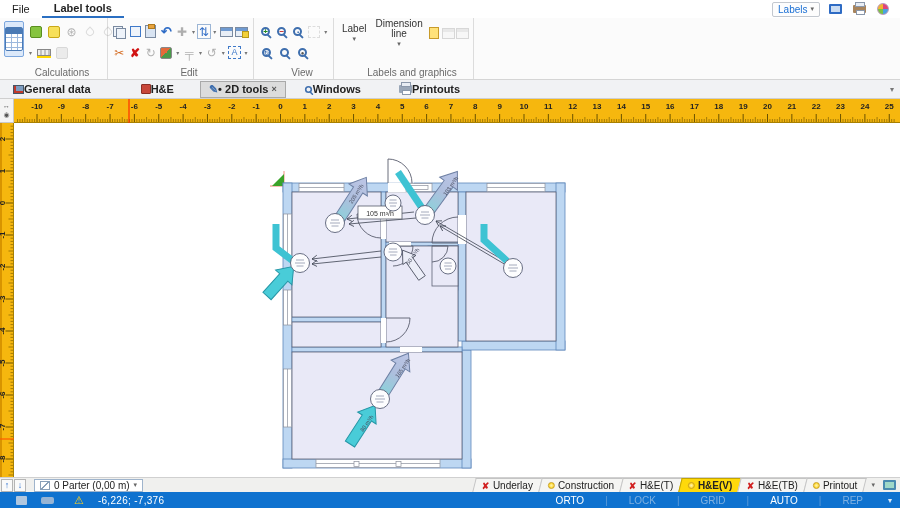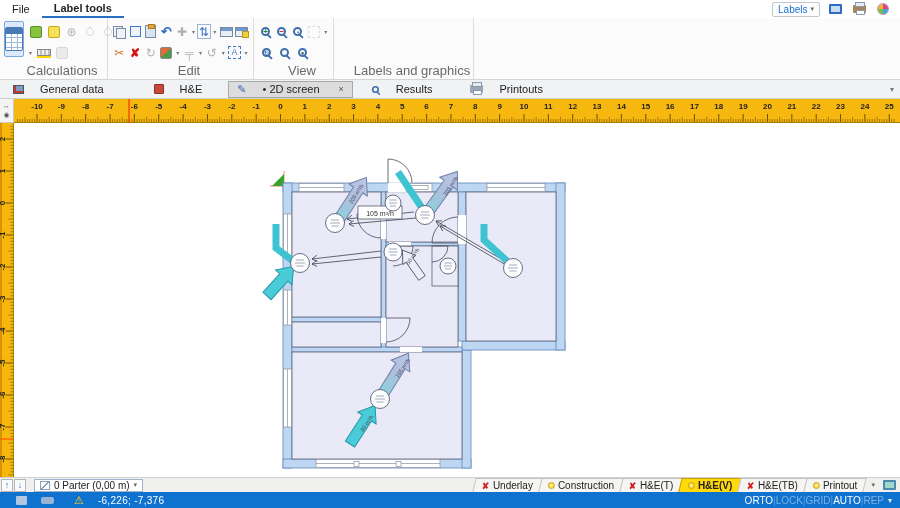--- a/index.html
+++ b/index.html
@@ -18,21 +18,21 @@
   .tmon { width:13px; height:10px; border:2px solid #2e6bc4; background:#cadcf2; border-radius:1px; }
   .prn { position:relative; width:13px; height:8px; background:#9aa7b8; border-radius:1px; }
   .prn::before { content:""; position:absolute; left:2px; top:-3px; width:8px; height:3px; background:#e8edf4; border:1px solid #8b98ab; }
   .prn::after { content:""; position:absolute; left:3px; bottom:-2px; width:7px; height:3px; background:#fff; border:1px solid #8b98ab; }
   .prn.brown { background:#a8845c; }
   .ball { width:12px; height:12px; border-radius:50%; background:conic-gradient(#e0457b 0 25%, #4aa3e0 25% 50%, #7bc144 50% 75%, #f2b531 75% 100%); border:1px solid #b9b; }
 
   
   #ribbon { position:absolute; left:0; top:18px; width:900px; height:62px; background:#fbfbfb; border-bottom:1px solid #d5d5d5; display:flex; }
   .grp { position:relative; height:100%; border-right:1px solid #dcdcdc; padding:3px 4px 14px 4px; }
-  .glabel { position:absolute; bottom:1px; left:0; right:0; text-align:center; font-size:13px; color:#6a6a6a;padding-left:17px; }
+  .glabel { position:absolute; bottom:1px; left:0; right:0; text-align:center; font-size:10px; color:#6a6a6a;padding-left:17px; }
   .rrow { display:flex; align-items:center; height:21px; gap:1px; }
   .ic { display:inline-flex; align-items:center; justify-content:center; width:17px; height:17px; font-size:12px; line-height:1; }
   .dis { opacity:.35; filter:grayscale(1); }
   .dd { display:inline-flex; width:7px; font-size:6px; color:#777; justify-content:center; }
   .sq { display:inline-block; width:12px; height:12px; border-radius:2px; }
   .bigbtn { width:30px; height:36px; border:1px solid #7da7dd; background:#dce9fa; border-radius:2px; display:inline-flex; align-items:center; justify-content:center; margin-right:3px; }
   .calcic { width:18px; height:24px; background:#fff; border:1px solid #4a7ab5; border-radius:2px;
             background-image:linear-gradient(#4a7ab5 0 0),repeating-linear-gradient(#0000 0 4px,#9cb8dd 4px 5px),repeating-linear-gradient(90deg,#0000 0 5px,#9cb8dd 5px 6px);
             background-size:100% 6px,100% 100%,100% 100%; background-repeat:no-repeat; }
   .drop { display:inline-block; width:8px; height:8px; border:1.5px solid #9aa7b5; border-radius:0 50% 50% 50%; transform:rotate(45deg); }
@@ -50,21 +50,21 @@
   .mag::after { content:""; position:absolute; right:-4px; bottom:-3px; width:6px; height:2px; background:#3f6fae; transform:rotate(45deg); border-radius:1px; }
   .mag b { position:absolute; inset:0; display:flex; align-items:center; justify-content:center; font-size:8px; line-height:1; }
   .dashbox { width:12px; height:12px; border:1px dashed #9ab; }
   .abox { width:13px; height:13px; border:1px dashed #3f79c9; color:#3f79c9; font-size:9px; display:inline-flex; align-items:center; justify-content:center; }
   .tbl { width:13px; height:11px; border:1px solid #8a97a8; background:linear-gradient(#b9c6d8 0 3px,#eef2f7 3px); }
   .txtbtn { display:flex; flex-direction:column; align-items:center; justify-content:center; font-size:10px; color:#333; line-height:1.05; padding:0 4px; }
   .ypage { width:10px; height:12px; background:#ffe27a; border:1px solid #c89b2a; }
 
   
   #tabrow { position:absolute; left:0; top:80px; width:900px; height:19px; background:#f1f2f4; border-bottom:1px solid #cfcfcf; display:flex; align-items:center; padding-left:5px; gap:4px; }
-  .dtab { display:inline-flex; align-items:center; gap:16px; height:17px; padding:0 8px; cursor:default; }
+  .dtab { display:inline-flex; align-items:center; gap:0; height:17px; padding:0 8px; cursor:default;font-weight:bold; }
   .dtab.active { background:#dcdcdc; border:1px solid #a9a9a9; }
   .dtab .cl { font-size:9px; color:#555; margin-left:3px; }
   .ti-gd { width:11px; height:9px; background:#7d9cc0; border:1px solid #456; box-shadow:inset 2px -2px 0 #c0392b; }
   .ti-he { width:10px; height:10px; background:#c8473a; border:1px solid #8b2f26; border-radius:1px; }
   .ti-pc { color:#3f6fae; font-size:11px; }
   #tabrow .endchev { margin-left:auto; margin-right:6px; color:#777; font-size:8px; }
 
   
   #corner { position:absolute; left:0; top:99px; width:14px; height:24px; background:#f4f4f4; border-right:1px solid #c9c9c9; border-bottom:1px solid #c9c9c9; display:flex; flex-direction:column; align-items:center; justify-content:center; font-size:7px; color:#555; line-height:1.2; }
   #hruler { position:absolute; left:14px; top:99px; width:886px; height:24px; }
@@ -84,21 +84,21 @@
   .redx { color:#d12020; font-size:9px; font-weight:bold; }
   .bulb { width:7px; height:7px; border-radius:50%; background:radial-gradient(#fff2a8 10%, #ffd826 70%); border:1px solid #caa022; }
   .lmon { width:13px; height:10px; border:2px solid #4a8ab0; background:#9fd8c8; border-radius:1px; margin:0 4px 0 4px; }
 
   
   #bluebar { position:absolute; left:0; top:492px; width:900px; height:16px; background:#0f72cf; display:flex; align-items:center; color:#fff; font-size:10px; }
   .bb-ic1 { width:11px; height:9px; background:#cdd6e2; border-radius:1px; opacity:.85; margin-left:16px; }
   .bb-ic2 { width:13px; height:7px; background:#b9c4d4; border-radius:2px; opacity:.8; margin-left:14px; }
   .warn { color:#ffd21e; font-size:11px; margin-left:20px; }
   .coords { margin-left:14px; letter-spacing:.3px; }
-  .modes { margin-left:auto; display:flex; align-items:center; gap:0; padding-right:8px; }
+  .modes { margin-left:auto; display:flex; align-items:center; gap:21px; padding-right:8px; }
   .mode.on { color:#fff; } .mode.off { color:#7fb0e0; }
   .msep { color:#5f9bd8; }
   .modes .chevw { color:#dce9f6; font-size:8px; margin-left:4px; }
 </style>
 </head>
 <body>
 
 <div id="app">
 
   <div id="menubar">
@@ -235,42 +235,61 @@
         <span class="ic">
             <span class="mag">
               <b style="color:#555;font-size:6px">●</b>
             </span>
           </span>
       </div>
       <div class="glabel">View</div>
     </div>
 
     <div class="grp" style="width:140px;border-right:1px solid #dcdcdc">
+      <div class="rrow" style="height:24px">
+        <span class="txtbtn">
+            <span>Label</span>
+            <i class="chev">▾</i>
+          </span>
+        <span class="txtbtn" style="width:56px;text-align:center">
+            <span>Dimension line</span>
+            <i class="chev">▾</i>
+          </span>
+        <span class="ic">
+            <span class="ypage"></span>
+          </span>
+        <span class="ic dis">
+            <span class="tbl"></span>
+          </span>
+        <span class="ic dis">
+            <span class="tbl"></span>
+          </span>
+      </div>
       <div class="glabel">Labels and graphics</div>
     </div>
     <div style="flex:1"></div>
   </div>
 
   <div id="tabrow">
     <span class="dtab">
       <span class="ti-gd"></span>
         <span>General data</span>
     </span>
     <span class="dtab" style="margin-left:30px">
       <span class="ti-he"></span>
         <span>H&amp;E</span>
     </span>
     <span class="dtab active" style="margin-left:14px">
       <span class="ti-pc">✎</span>
-      <span><span>•</span> <span>2D screen</span></span>
+      <span><span>•</span> <span>2D tools</span></span>
       <span class="cl">×</span>
     </span>
     <span class="dtab" style="margin-left:6px">
       <span class="mag" style="transform:scale(.8)"></span>
-        <span>Results</span>
+        <span>Windows</span>
     </span>
     <span class="dtab" style="margin-left:18px">
       <span class="prn"></span>
         <span>Printouts</span>
     </span>
     <span class="endchev">▾</span>
   </div>
 
   <div id="corner">
     <span>↔</span>

